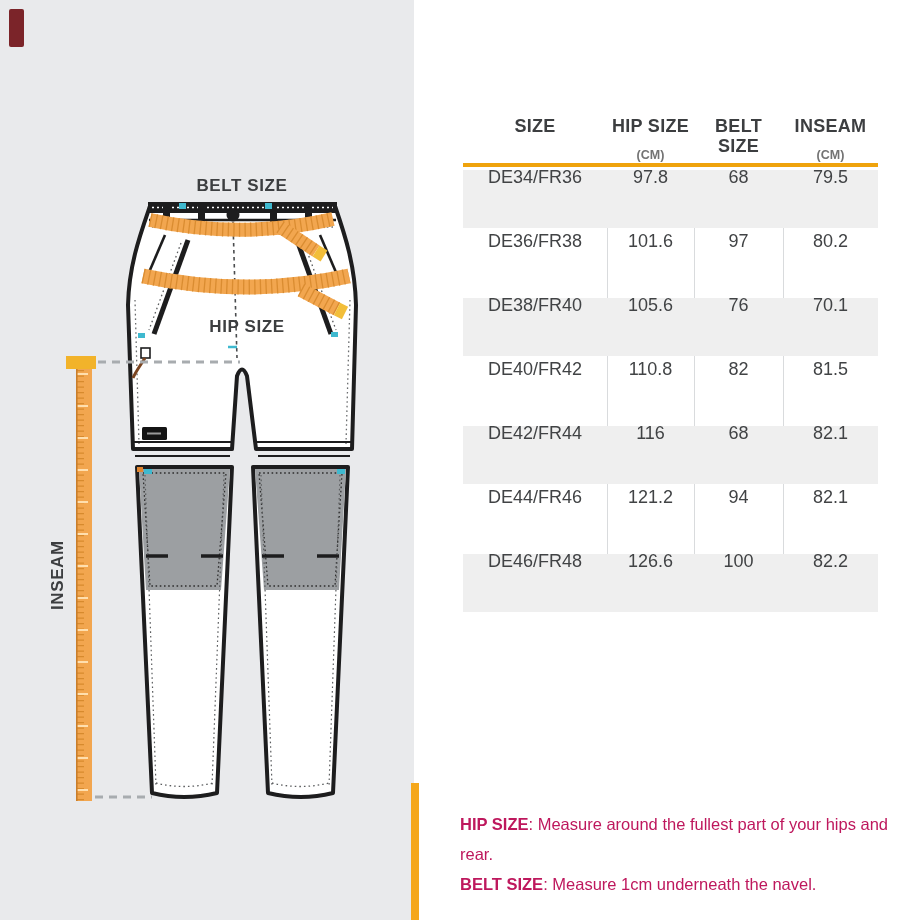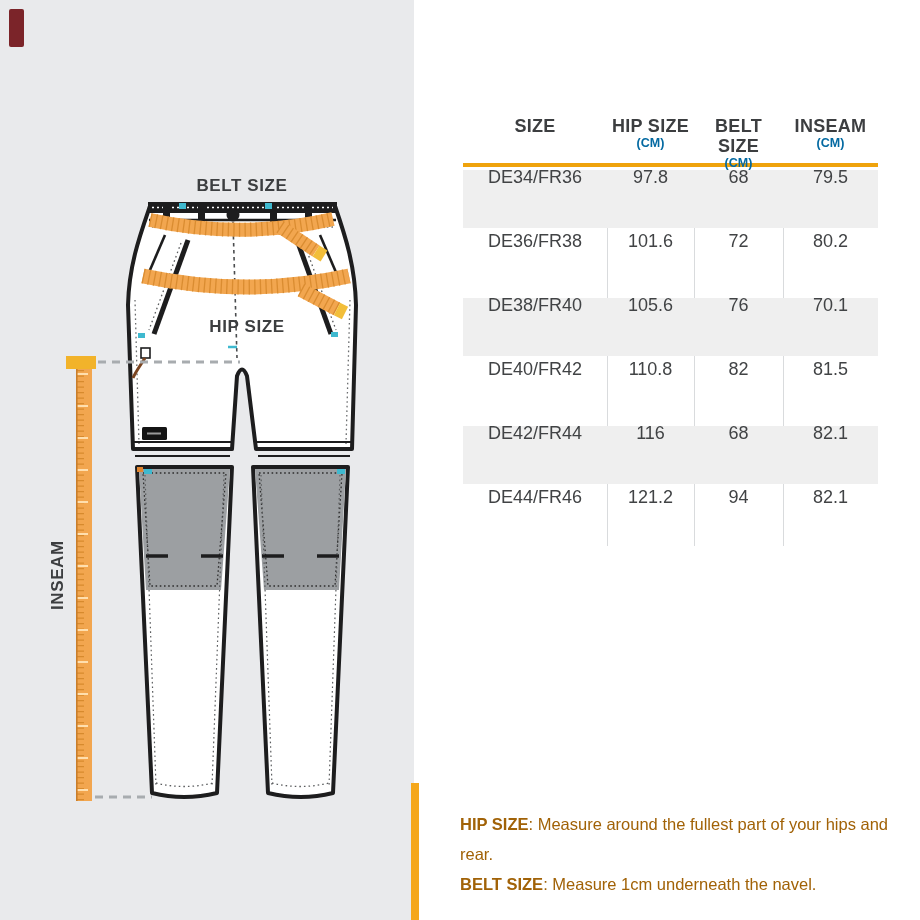--- a/index.html
+++ b/index.html
@@ -9,32 +9,32 @@
   .corner-badge{position:absolute;left:9px;top:9px;width:15px;height:38px;background:#7B2429;border-radius:2px;}
   svg.pants{position:absolute;left:0;top:0;}
   .diagram-label{font:700 17px "Liberation Sans", sans-serif;fill:#3C3E40;letter-spacing:.6px;}
 
   
   .size-table{position:absolute;left:463px;top:100px;width:415px;color:#3C3E40;}
   .thead{display:flex;height:63px;padding-top:16px;box-sizing:border-box;}
   .hcol{text-align:center;}
   .c0{width:144px;} .c1{width:87px;} .c2{width:89px;} .c3{width:95px;}
   .h-label{font-size:18px;font-weight:700;letter-spacing:.3px;line-height:20px;}
-  .h-unit{font-size:12.5px;font-weight:600;color:#0369a1;line-height:15px;}
+  .h-unit{font-size:12.5px;font-weight:600;color:#737373;line-height:15px;margin-top:12px;}
   .rule{height:4px;background:#EFA30C;}
   .rows{position:relative;}
   .divider{position:absolute;top:3px;bottom:5px;width:1px;background:#D9DBDD;}
   .d0{left:144px;} .d1{left:231px;} .d2{left:320px;}
   .trow{display:flex;height:64px;align-items:flex-start;position:relative;}
   .trow.alt{background:linear-gradient(#EFEFEF,#EFEFEF) no-repeat center / 100% 58px;}
   .cell{text-align:center;font-size:18px;color:#414345;}
 
   
   .orange-bar{position:absolute;left:411px;top:783px;width:8px;height:137px;background:#F5A71B;}
-  .footnotes{position:absolute;left:460px;top:809px;width:450px;font-size:16.5px;line-height:30px;color:#a16207;}
+  .footnotes{position:absolute;left:460px;top:809px;width:450px;font-size:16.5px;line-height:30px;color:#be185d;}
   .footnotes b{font-weight:700;}
 </style>
 </head>
 <body>
 
 <div class="stage">
 
   <div class="right-panel"></div>
 
   <svg class="pants" width="415" height="920" viewBox="0 0 415 920">
@@ -178,21 +178,21 @@
       <div class="divider d2"></div>
     <div class="trow alt">
           <div class="cell c0">DE34/FR36</div>
           <div class="cell c1">97.8</div>
           <div class="cell c2">68</div>
           <div class="cell c3">79.5</div>
         </div>
         <div class="trow">
           <div class="cell c0">DE36/FR38</div>
           <div class="cell c1">101.6</div>
-          <div class="cell c2">72</div>
+          <div class="cell c2">97</div>
           <div class="cell c3">80.2</div>
         </div>
         <div class="trow alt">
           <div class="cell c0">DE38/FR40</div>
           <div class="cell c1">105.6</div>
           <div class="cell c2">76</div>
           <div class="cell c3">70.1</div>
         </div>
         <div class="trow">
           <div class="cell c0">DE40/FR42</div>
@@ -204,20 +204,26 @@
           <div class="cell c0">DE42/FR44</div>
           <div class="cell c1">116</div>
           <div class="cell c2">68</div>
           <div class="cell c3">82.1</div>
         </div>
         <div class="trow">
           <div class="cell c0">DE44/FR46</div>
           <div class="cell c1">121.2</div>
           <div class="cell c2">94</div>
           <div class="cell c3">82.1</div>
+        </div>
+        <div class="trow alt">
+          <div class="cell c0">DE46/FR48</div>
+          <div class="cell c1">126.6</div>
+          <div class="cell c2">100</div>
+          <div class="cell c3">82.2</div>
         </div>
       </div>
   </div>
 
   <div class="orange-bar"></div>
   <div class="footnotes">
     <div>
       <b>HIP SIZE</b><span>: Measure around the fullest part of your hips and rear.</span>
     </div>
     <div>

